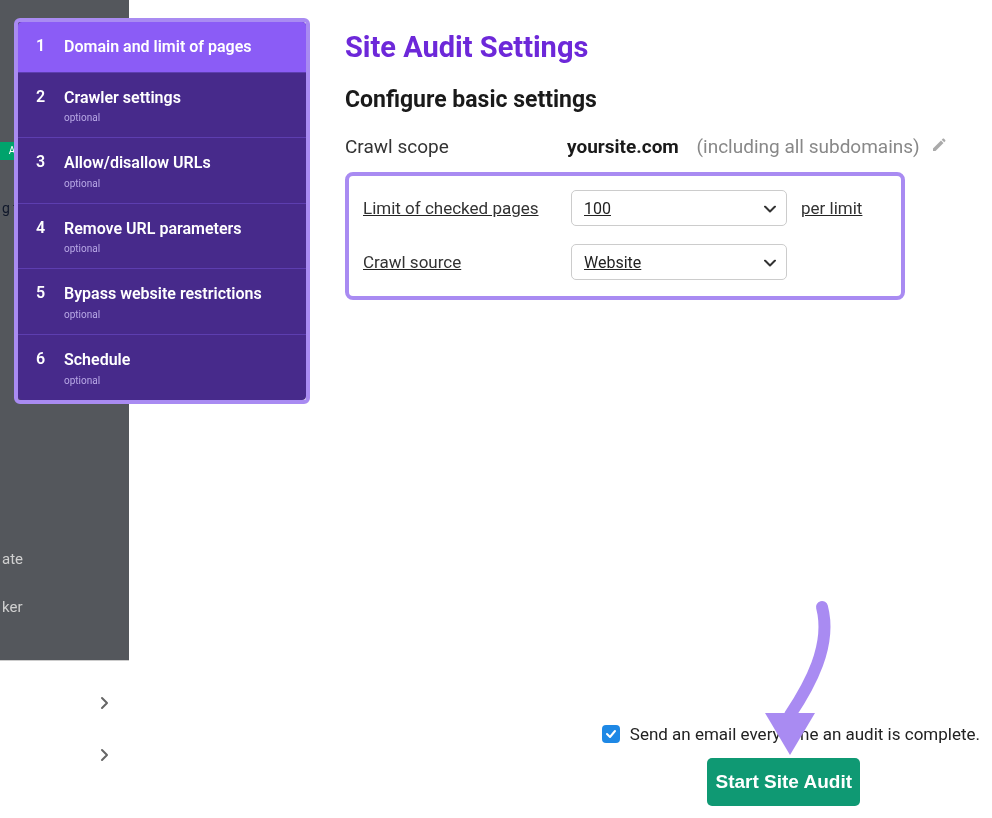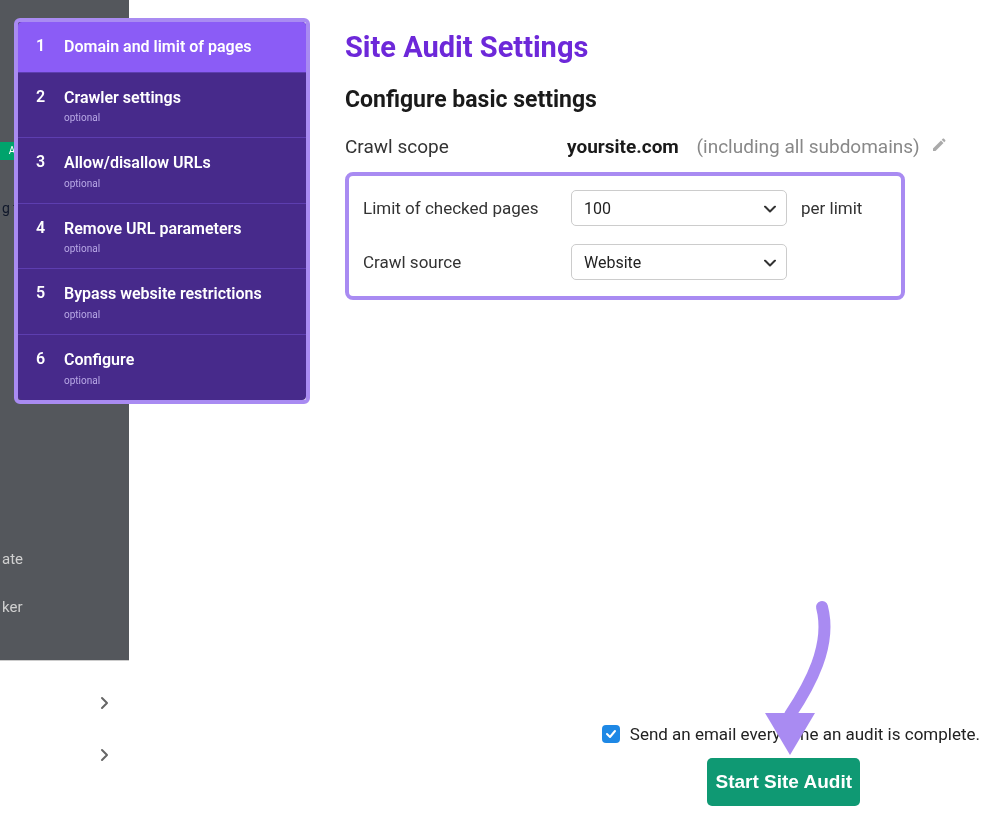--- a/index.html
+++ b/index.html
@@ -168,20 +168,21 @@
     border: 4px solid #a98bf2;
     border-radius: 8px;
     padding: 14px 14px 16px 14px;
     width: 560px;
   }
   .setting-row {
     display: flex;
     align-items: center;
     font-size: 17px;
     margin-bottom: 18px;
+    text-decoration: underline;
   }
   .setting-row:last-child { margin-bottom: 0; }
   .setting-label {
     width: 208px;
     color: #333;
   }
   .select {
     width: 216px;
     height: 36px;
     border: 1px solid #ccc;
@@ -311,21 +312,21 @@
     <div class="step">
       <div class="step-num">5</div>
       <div class="step-body">
         <div class="step-label">Bypass website restrictions</div>
         <div class="step-sub">optional</div>
       </div>
     </div>
     <div class="step">
       <div class="step-num">6</div>
       <div class="step-body">
-        <div class="step-label">Configure</div>
+        <div class="step-label">Schedule</div>
         <div class="step-sub">optional</div>
       </div>
     </div>
   </div>
 </div>
 
 <div class="main">
   <h1 class="main-title">Site Audit Settings</h1>
   <h2 class="main-sub">Configure basic settings</h2>
 

